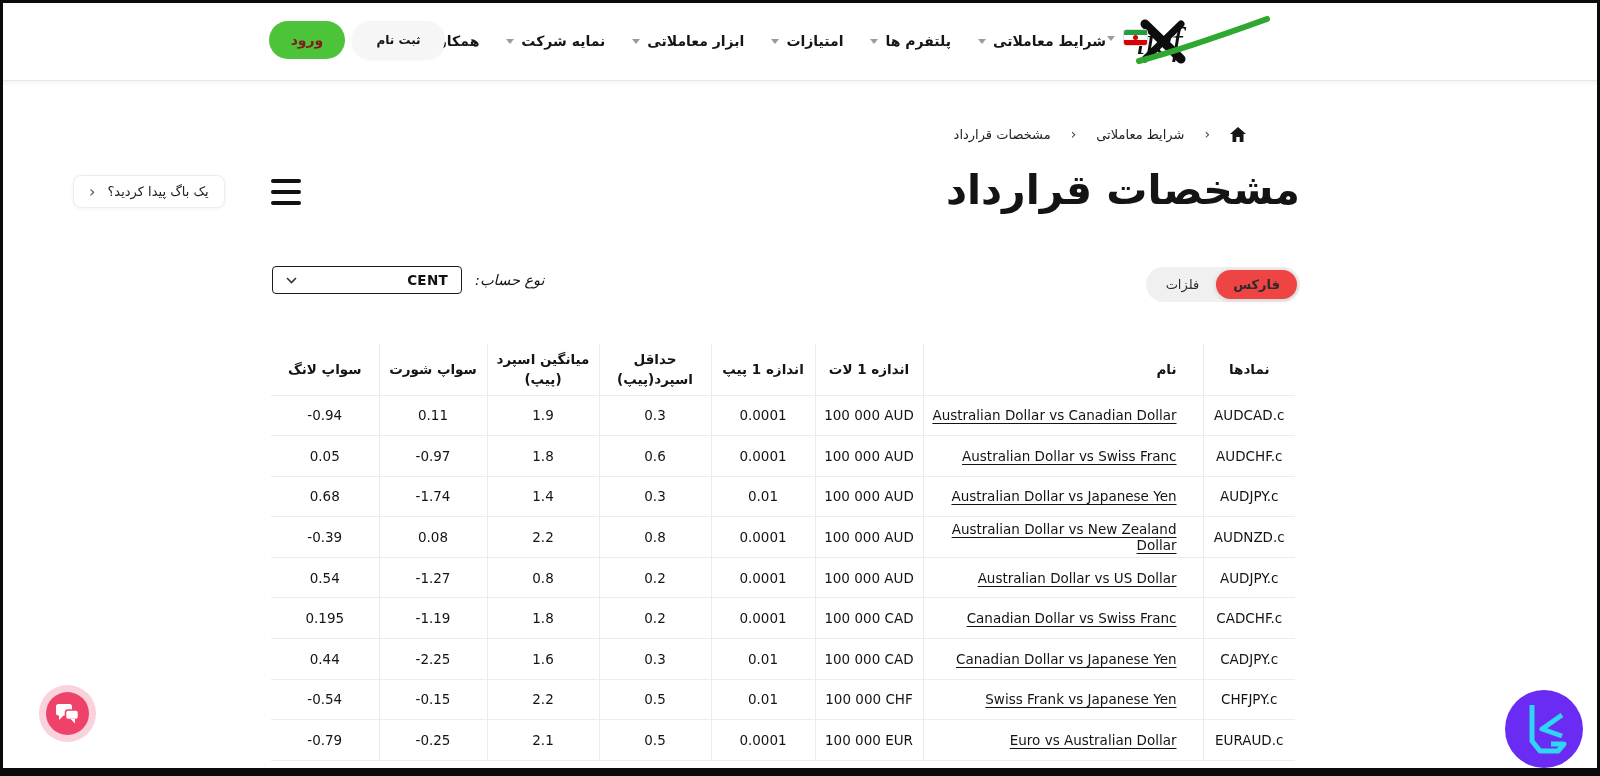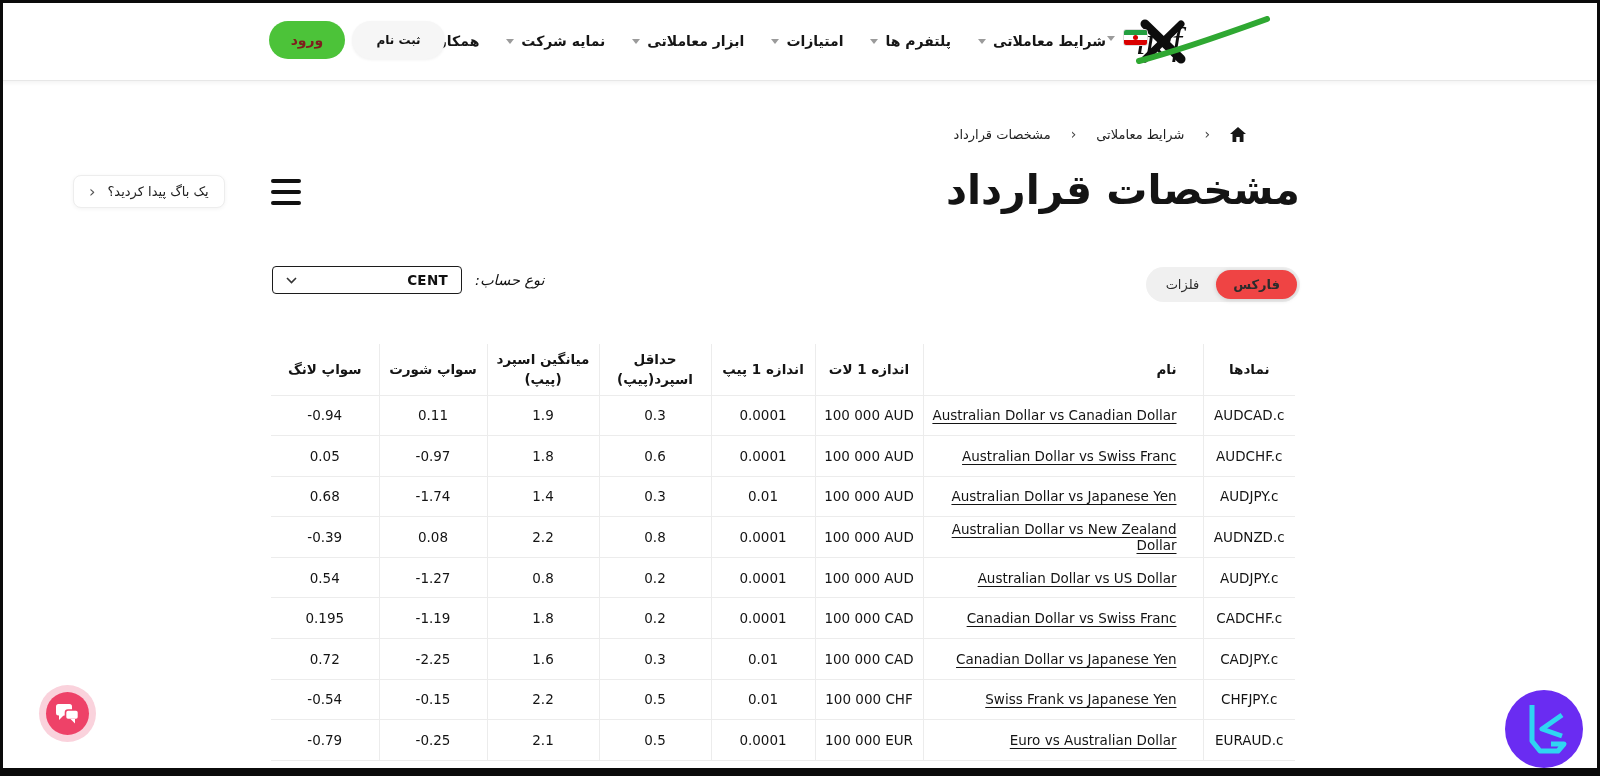--- a/index.html
+++ b/index.html
@@ -275,21 +275,21 @@
       <tr>
         <td class="ltr">CADJPY.c</td>
         <td class="name">
           <a class="pair-link">Canadian Dollar vs Japanese Yen</a>
         </td>
         <td class="ltr">100 000 CAD</td>
         <td class="ltr">0.01</td>
         <td class="ltr">0.3</td>
         <td class="ltr">1.6</td>
         <td class="ltr">-2.25</td>
-        <td class="ltr">0.72</td>
+        <td class="ltr">0.44</td>
       </tr>
 
       <tr>
         <td class="ltr">CHFJPY.c</td>
         <td class="name">
           <a class="pair-link">Swiss Frank vs Japanese Yen</a>
         </td>
         <td class="ltr">100 000 CHF</td>
         <td class="ltr">0.01</td>
         <td class="ltr">0.5</td>

